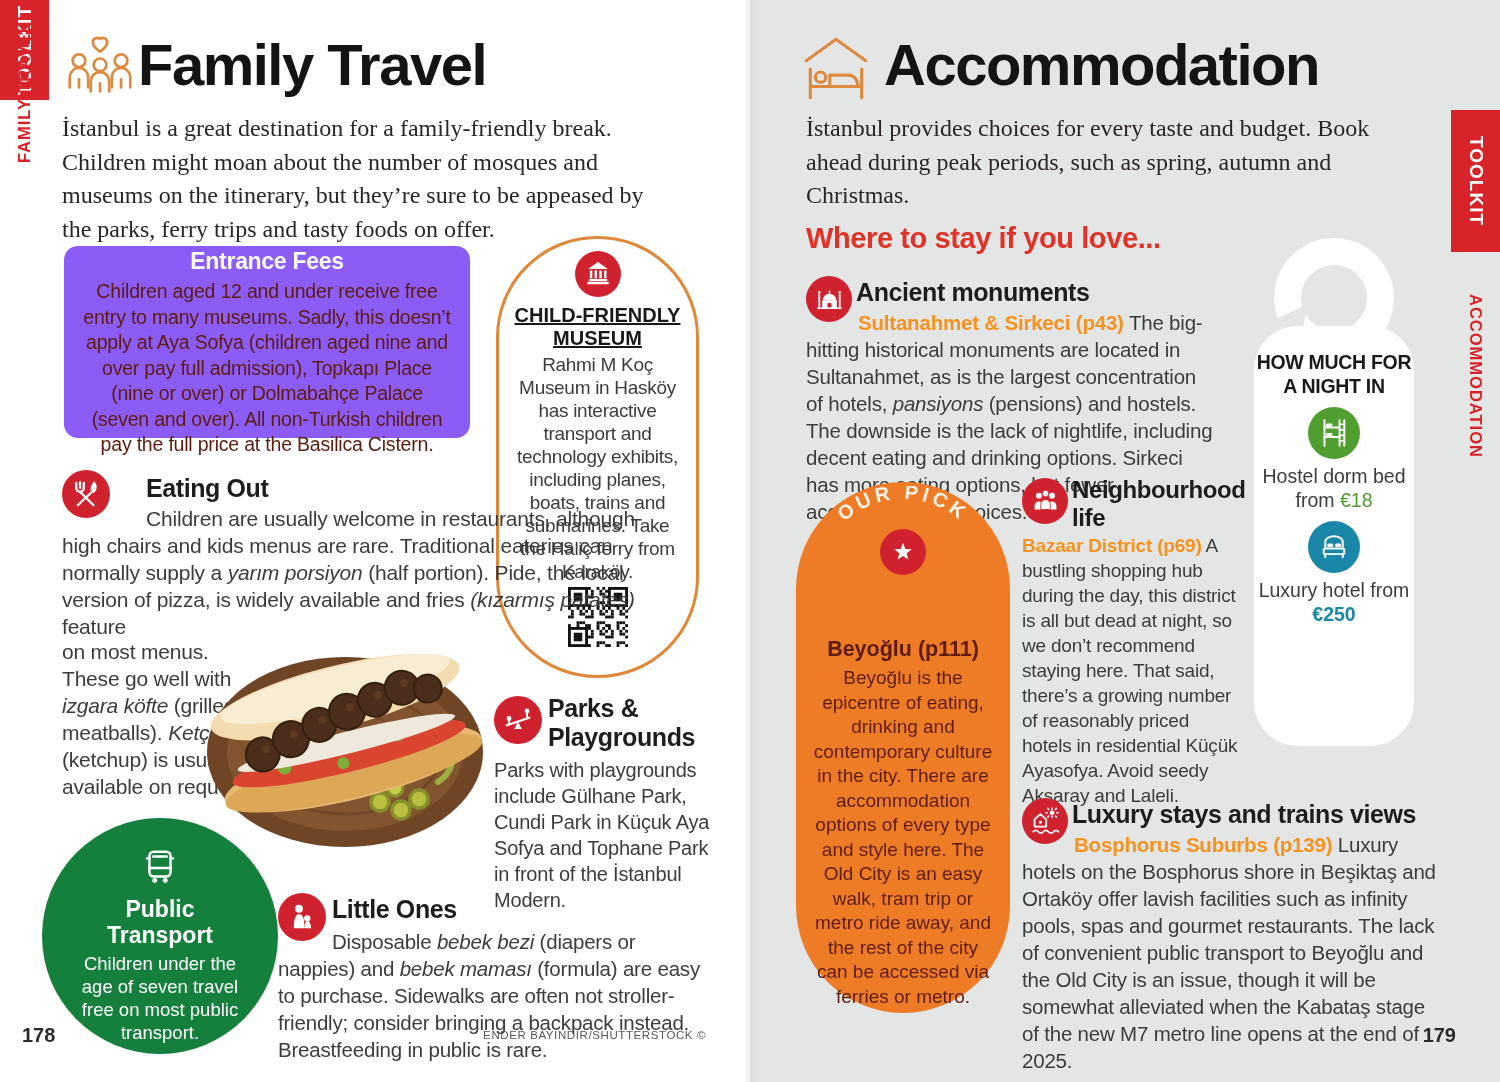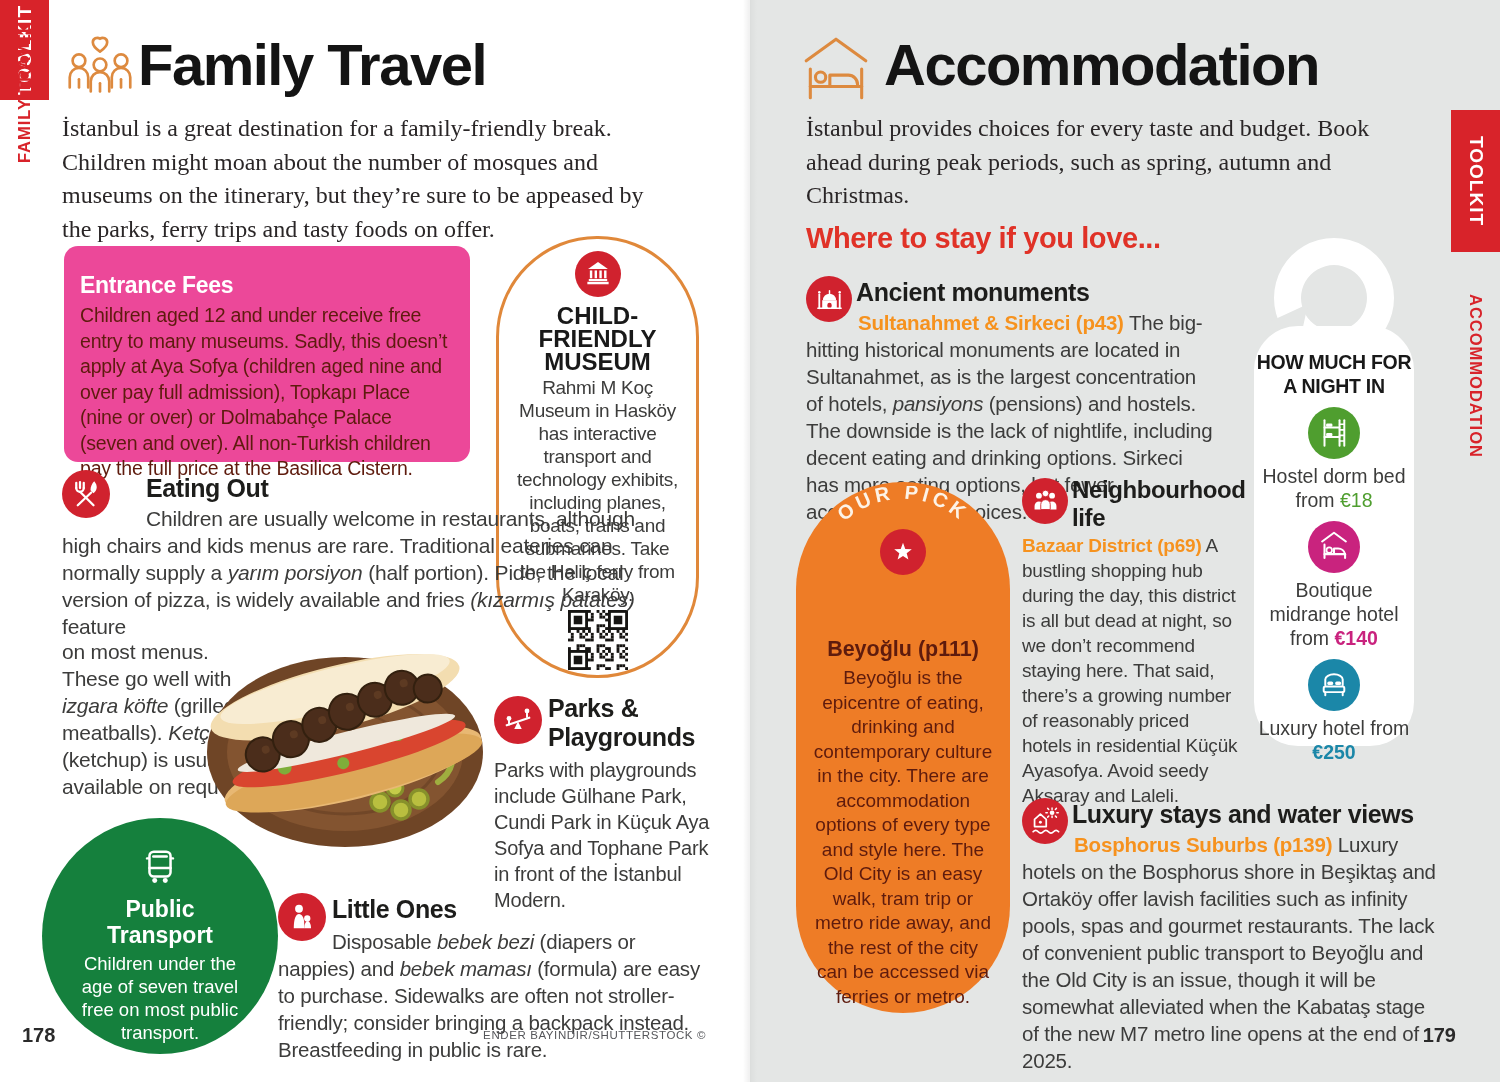--- a/index.html
+++ b/index.html
@@ -14,26 +14,26 @@
   .seg-lnk{color:#f6921e;font-weight:700;margin-top:36px;}
   .rc{border-radius:50%;background:#d0222e;display:flex;align-items:center;justify-content:center;}
   
   .vtab{background:#d8232a;display:flex;align-items:center;justify-content:center;}
   .vtab span{writing-mode:vertical-rl;color:#fff;font-weight:700;font-size:19px;letter-spacing:1px;}
   .vtab.up span{transform:rotate(180deg);}
   .vside{display:flex;align-items:center;justify-content:center;}
   .vside span{writing-mode:vertical-rl;color:#d8232a;font-weight:700;font-size:16.5px;letter-spacing:1px;}
   .vside.up span{transform:rotate(180deg);}
   
-  .orangebox{background:#ec4899;border-radius:14px;padding:24px 16px 0 16px;}
+  .orangebox{background:#8b5cf6;border-radius:14px;padding:0 16px 0 16px;text-align:center;}
   .orangebox h3{margin:2px 0 4px 0;color:#fff;font-size:23px;letter-spacing:-0.3px;}
   .orangebox .bd{font-size:19.5px;line-height:25.5px;color:#5e1b0d;font-weight:500;letter-spacing:-0.2px;}
   .pill{background:#fff;border:3px solid #e0883a;border-radius:101px;text-align:center;
         display:flex;flex-direction:column;align-items:center;padding-top:12px;box-sizing:border-box;}
-  .pill .ttl{font-weight:700;font-size:24px;line-height:23px;color:#191919;margin-top:7px;}
+  .pill .ttl{font-weight:700;font-size:20px;line-height:23px;color:#191919;margin-top:7px;text-decoration:underline;}
   .pill .bd{font-size:19px;line-height:23px;color:#3c3c3b;padding:3px 13px 0 13px;letter-spacing:-0.3px;}
   .pill .cta{font-weight:700;font-size:19.5px;line-height:23px;color:#cf1f2e;margin-top:2px;}
   .ptcircle{background:#15803d;border-radius:50%;text-align:center;color:#fff;box-sizing:border-box;padding-top:26px;}
   .ptcircle .ttl{font-weight:700;font-size:23px;line-height:26px;margin-top:4px;}
   .ptcircle .bd{font-size:18.5px;line-height:23px;padding:4px 25px 0 25px;font-weight:500;}
   
   .gray{background:#e4e6e5;}
   .redhead{color:#e03227;font-weight:700;font-size:29px;letter-spacing:-0.4px;}
   .pickpill{background:#ee7c26;border-radius:107px;}
   .pickpill .welove{color:#fdf3e7;font-weight:700;font-size:23px;line-height:27px;text-align:center;}
@@ -389,21 +389,21 @@
 
     <div class="abs rc" style="left:272px;top:798px;width:46px;height:46px;">
       <svg width="35" height="35" viewBox="0 0 48 48" stroke="#fff" fill="none" stroke-width="2.4" stroke-linecap="round" stroke-linejoin="round">
         <path d="M9 21 l8 -7 8 7 v10 h-16 z"></path>
         <circle cx="17" cy="25" r="2" fill="#fff" stroke="none"></circle>
         <circle cx="33" cy="12" r="3.2" fill="#fff" stroke="none"></circle>
         <path d="M33 5.5 v2 M33 16.5 v2 M26.5 12 h-2 M39.5 12 h2 M28.5 7.5 l-1.5 -1.5 M37.5 7.5 l1.5 -1.5 M28.5 16.5 l-1.5 1.5 M37.5 16.5 l1.5 1.5" stroke-width="2"></path>
         <path d="M7 38 q3.5 -4 7 0 t7 0 t7 0 t7 0 t7 0"></path>
       </svg>
     </div>
-    <div class="abs sechead" style="left:322px;top:800px;">Luxury stays and water views</div>
+    <div class="abs sechead" style="left:322px;top:800px;">Luxury stays and trains views</div>
     <div class="abs body-txt" style="left:272px;top:831px;width:424px;text-indent:52px;font-size:20.5px;"><span class="seg-lnk">Bosphorus Suburbs (p139)</span><span class="seg-n"> Luxury hotels on the Bosphorus shore in Beşiktaş and Ortaköy offer lavish facilities such as infinity pools, spas and gourmet restaurants. The lack of convenient public transport to Beyoğlu and the Old City is an issue, though it will be somewhat alleviated when the Kabataş stage of the new M7 metro line opens at the end of 2025.</span></div>
 
     <svg class="abs" style="left:502px;top:228px;" width="180" height="522" viewBox="0 0 180 522">
       <path fill-rule="evenodd" fill="#fff" d="M82 10 a60 60 0 1 0 0.01 0 z M82 37 a33 33 0 1 1 -0.01 0 z"></path>
       <polygon points="8,98 56,76 46,122" fill="#e4e6e5"></polygon>
       <rect x="2" y="98" width="160" height="420" rx="44" fill="#fff"></rect>
     </svg>
     <div class="abs hanger-content" style="left:506px;top:350px;width:156px;">
       <div class="ttl">HOW MUCH FOR A NIGHT IN</div>
       <div class="hitem">
@@ -415,33 +415,20 @@
               <path d="M12 29 H31"></path>
             <rect x="14" y="12" width="8" height="4" rx="1.5" fill="#fff" stroke="none"></rect>
             <rect x="14" y="24" width="8" height="4" rx="1.5" fill="#fff" stroke="none"></rect>
             <path d="M37 8 V40"></path>
               <path d="M31 13 H37 M31 20 H37 M31 27 H37 M31 34 H37" stroke-width="2"></path>
           </svg>
         </div>
         <div class="lbl"><span>Hostel dorm bed from</span> <span class="p0">€18</span></div>
       </div>
       <div class="hitem">
-        <div class="hicon" style="background:#c9237e;">
-          <svg width="38" height="38" viewBox="0 0 48 48" stroke="#fff" fill="none" stroke-width="2.6" stroke-linecap="round" stroke-linejoin="round">
-            <path d="M9 17 L24 6 L39 17"></path>
-            <path d="M12 38 V21"></path>
-              <circle cx="18" cy="28" r="3.5" stroke-width="2.2"></circle>
-            <path d="M24 32 v-6 h5 a9 9 0 0 1 9 7"></path>
-            <path d="M12 33 H38"></path>
-              <path d="M38 38 V33"></path>
-          </svg>
-        </div>
-        <div class="lbl"><span>Boutique midrange hotel from</span> <span class="p1">€140</span></div>
-      </div>
-      <div class="hitem">
         <div class="hicon" style="background:#1b87a8;">
           <svg width="38" height="38" viewBox="0 0 48 48" stroke="#fff" fill="none" stroke-width="2.5" stroke-linecap="round">
             <path d="M13 24 v-7 a11 6.5 0 0 1 22 0 v7"></path>
             <rect x="15.5" y="19.5" width="7.5" height="4.5" rx="2" fill="#fff" stroke="none"></rect>
             <rect x="25.5" y="19.5" width="7.5" height="4.5" rx="2" fill="#fff" stroke="none"></rect>
             <rect x="11" y="26" width="26" height="7" rx="2"></rect>
             <path d="M13 33 v4 M35 33 v4"></path>
           </svg>
         </div>
         <div class="lbl"><span>Luxury hotel from</span> <span class="p2">€250</span></div>

